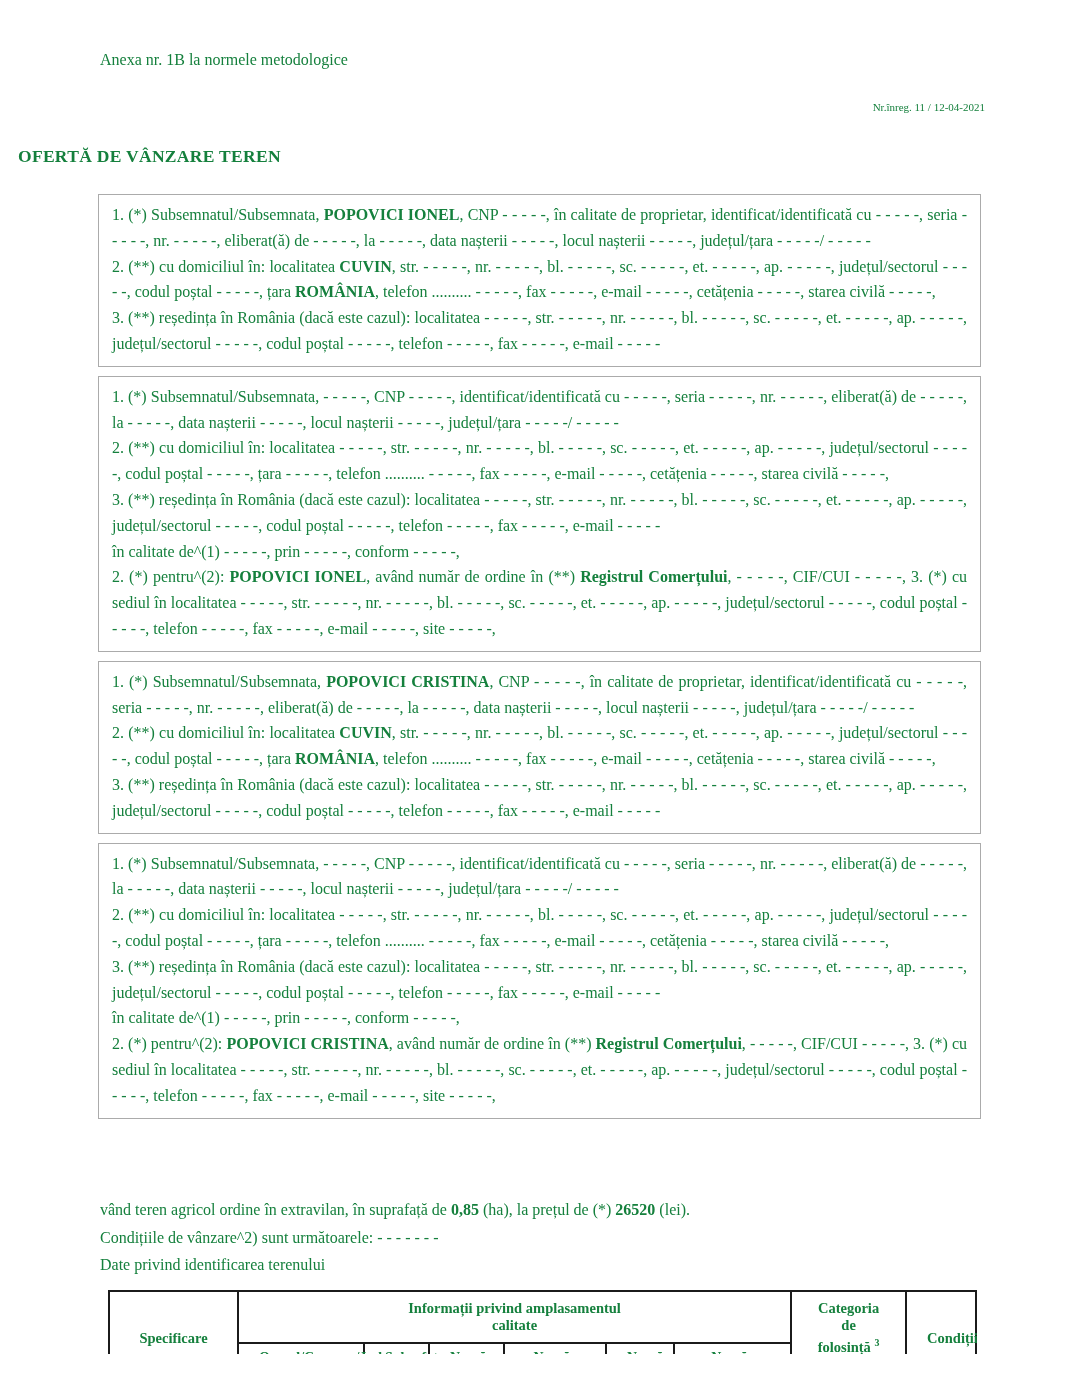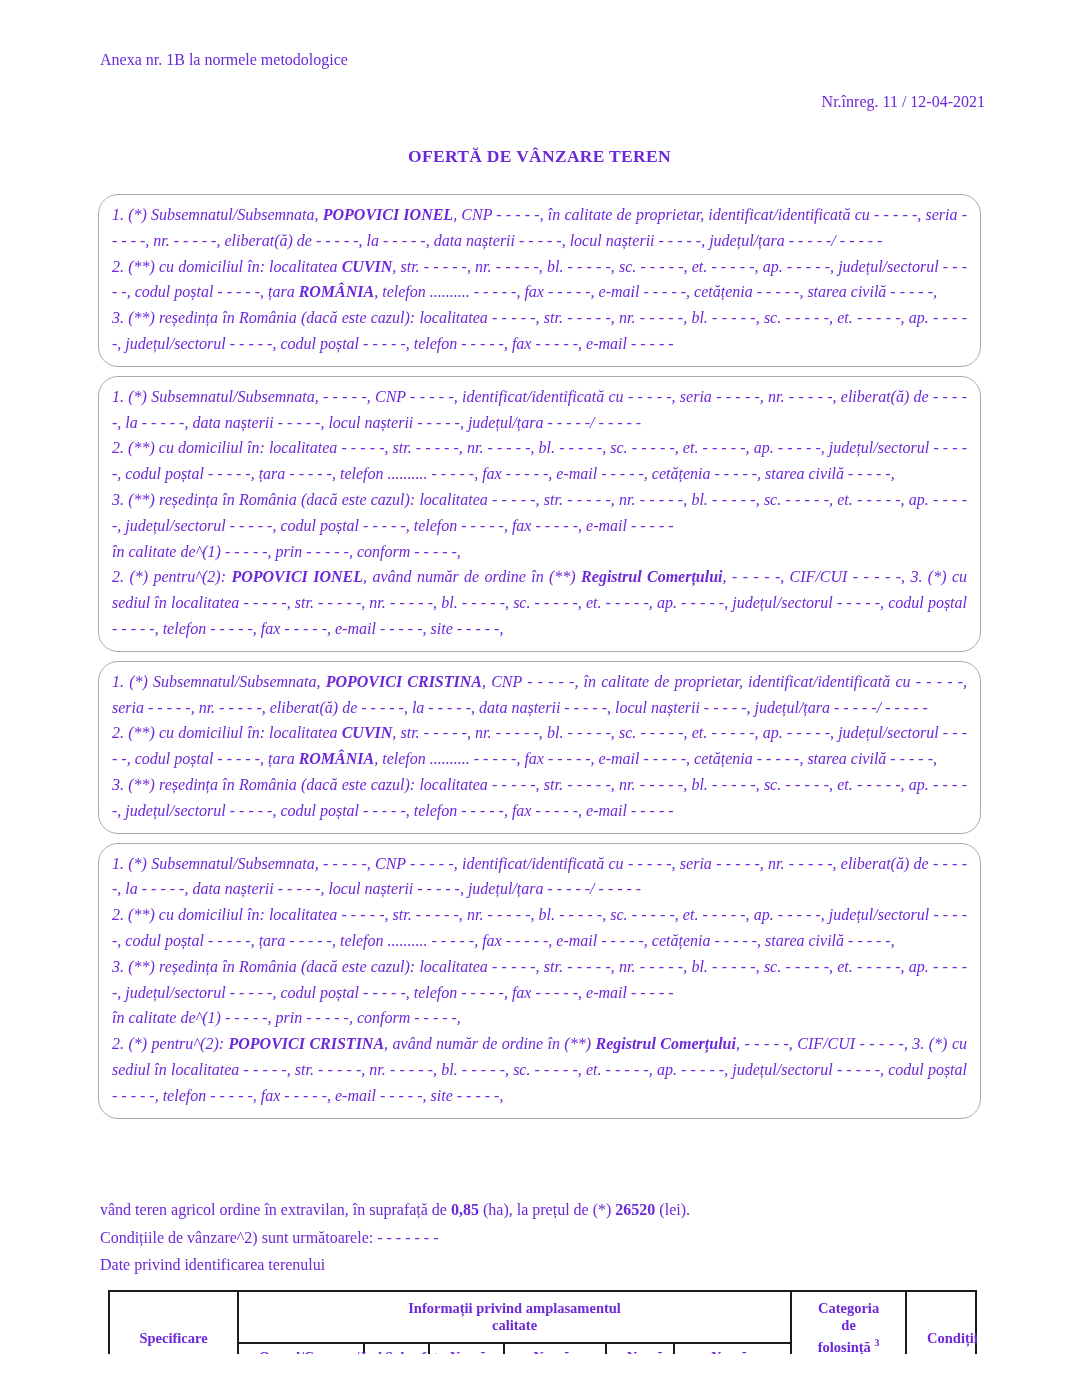--- a/index.html
+++ b/index.html
@@ -1,31 +1,31 @@
 <!DOCTYPE html>
 <html><head>
 <meta charset="utf-8">
 <style>
   * { box-sizing: border-box; }
   html, body { margin: 0; padding: 0; background: #ffffff; }
   .page {
     position: relative; width: 1079px; height: 1400px; overflow: hidden;
-    background: #ffffff; color: #6d28d9;
+    background: #ffffff; color: #15803d;
     font-family: "Liberation Serif", "DejaVu Serif", serif;
   }
   .annex { position: absolute; left: 100px; top: 51px; font-size: 16px; }
-  .reg   { position: absolute; right: 94px; top: 93px; font-size: 16px; margin-left: 34px; }
+  .reg   { position: absolute; right: 94px; top: 101px; font-size: 11px; margin-left: 34px; }
   .doc-title {
-    position: absolute; left: 0; width: 100%; top: 146px; text-align: center;
-    font-weight: bold; font-size: 17.5px; letter-spacing: 0.3px;
+    position: absolute; left: 0; width: 100%; top: 146px; text-align: left;
+    font-weight: bold; font-size: 17.5px; letter-spacing: 0.3px; padding-left: 18px;
   }
   .boxes { position: absolute; left: 98px; top: 194px; width: 883px; }
   .box {
-    border: 1px solid #ababab; border-radius: 20px;
-    padding: 7px 13px 9px 13px; margin-bottom: 9px; background: #fff; font-style: italic;
+    border: 1px solid #ababab; border-radius: 0;
+    padding: 7px 13px 9px 13px; margin-bottom: 9px; background: #fff;
   }
   .box p { margin: 0; font-size: 16px; line-height: 25.8px; text-align: justify; }
   .closing { position: absolute; left: 100px; top: 1201px; width: 880px; font-size: 16px; }
   .closing p { margin: 0 0 10px 0; line-height: 17.5px; }
   .table-clip {
     position: absolute; left: 108px; top: 1290px; width: 869px; height: 64px;
     overflow: hidden;
   }
   table.land { border-collapse: collapse; width: 867px; table-layout: fixed; }
   table.land td {

